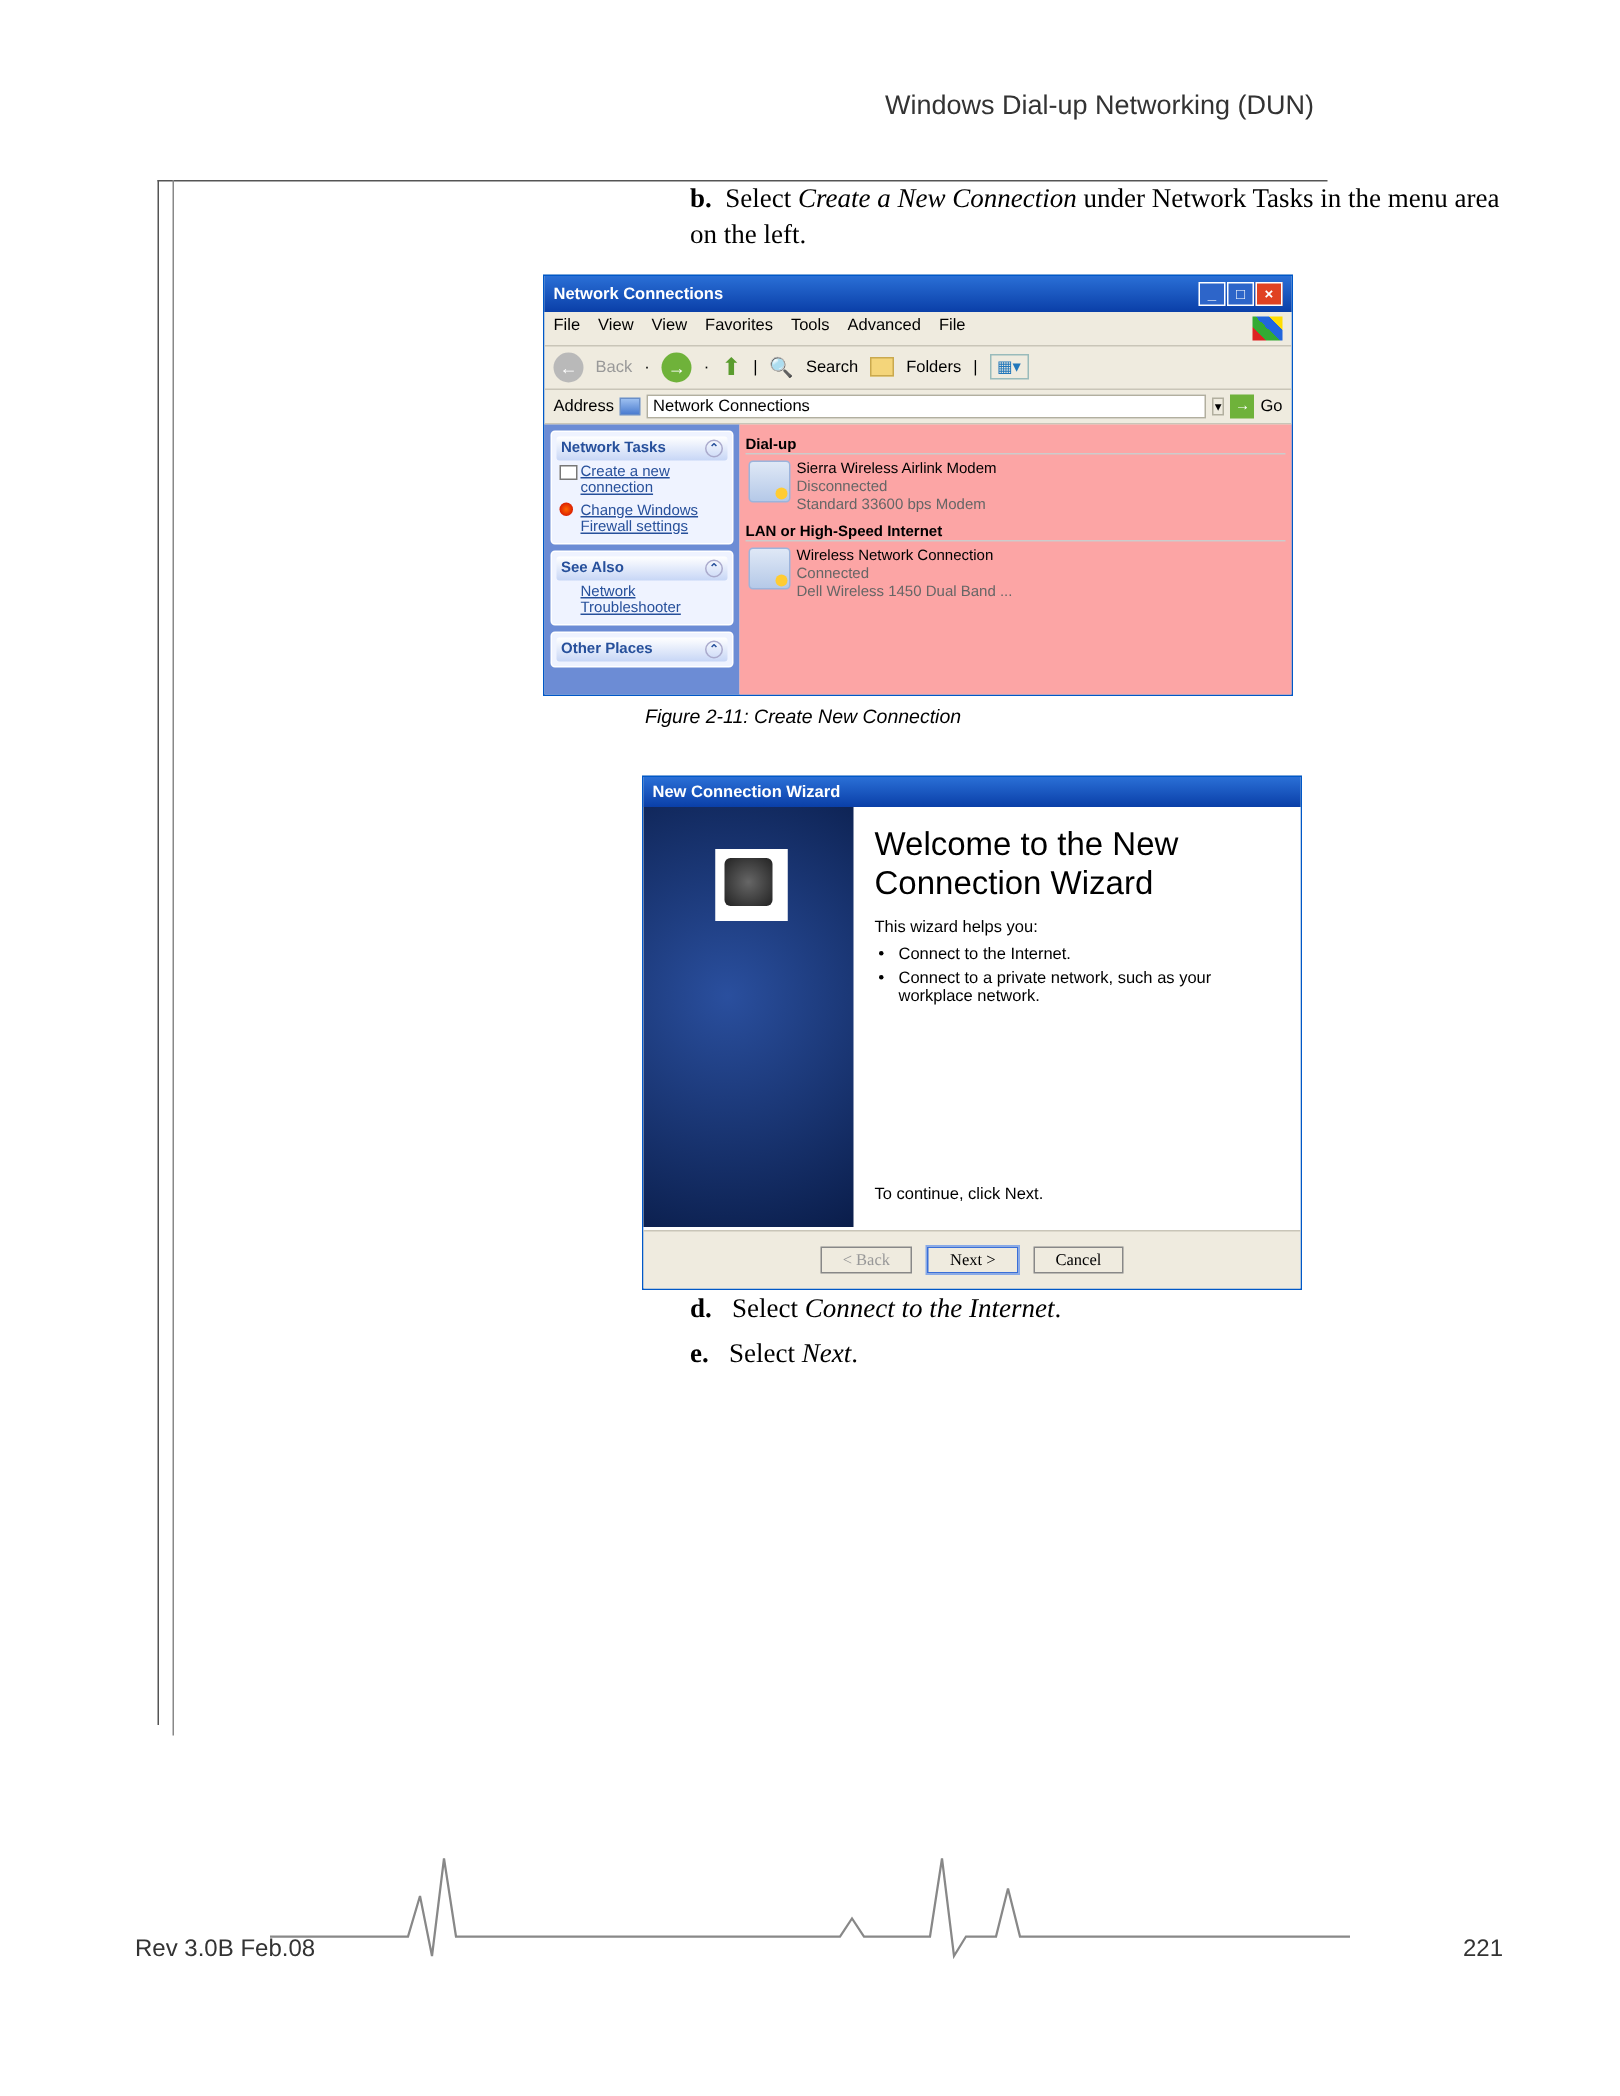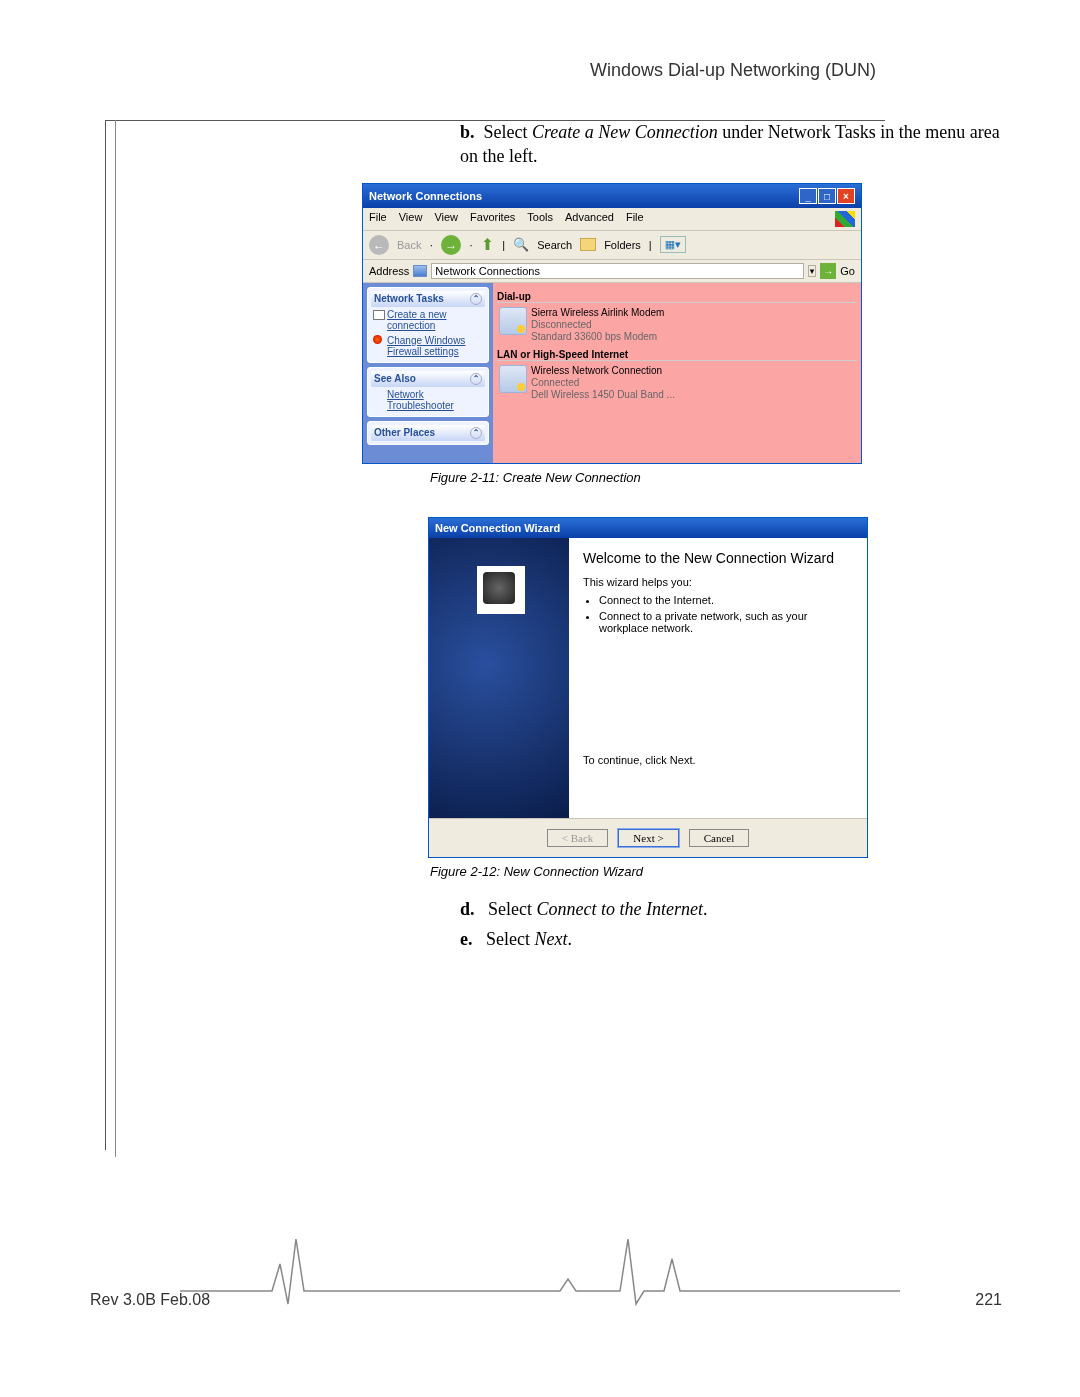--- a/index.html
+++ b/index.html
@@ -42,21 +42,21 @@
 .itm .ic::after{content:'';position:absolute;right:1px;bottom:1px;width:8px;height:8px;background:#fc3;border-radius:50%}
 .itm .tx{font-size:10px;line-height:1.2}
 .flag{width:20px;height:16px;background:linear-gradient(45deg,#d22 25%,#3a3 25%,#3a3 50%,#26d 50%,#26d 75%,#fd0 75%)}
 .wiz{border:1px solid #0058c8;background:#efebdf;font-family:Tahoma,Arial,sans-serif;font-size:11px}
 .wiz .tb{font-size:11px}
 .wizbody{display:flex;background:#fff}
 .wleft{width:140px;height:280px;background:radial-gradient(circle at 40% 45%,#2a4f9e,#0a1d4a);position:relative}
 .wleft::before{content:'';position:absolute;top:28px;left:48px;width:44px;height:44px;background:#fff;border:2px solid #fff}
 .wleft::after{content:'';position:absolute;top:34px;left:54px;width:32px;height:32px;background:radial-gradient(#666,#222);border-radius:4px}
 .wright{flex:1;padding:12px 14px}
-.wright h2{font-size:14px;font-weight:400;margin-bottom:10px}
+.wright h2{font-size:22px;font-weight:400;margin-bottom:10px}
 .wright p{font-size:11px;margin:6px 0}
 .wright ul{margin:4px 0 4px 16px}
 .wright li{font-size:11px;margin:4px 0}
 .wbtns{padding:10px;display:flex;justify-content:center;gap:10px;background:#efebdf;border-top:1px solid #c9c5b8}
 .wbtns button{font-size:11px;padding:2px 14px;border:1px solid #888;background:#efebdf;font-family:Tahoma}
 .wbtns button.def{border:1px solid #3a6fd8;outline:1px solid #88aae8}
 .wbtns button:disabled{color:#999}
 .ekg{position:absolute;bottom:88px;left:180px;width:720px;height:80px;stroke:#888;stroke-width:1.5;fill:none}
 .addr .aico{display:inline-block;width:14px;height:12px;background:linear-gradient(#9cbff0,#4c7dd0);border:1px solid #6a8fc8}
 .folders-ico{display:inline-block;width:16px;height:13px;background:linear-gradient(#ffe9a8,#f1c a);background:#f4d57a;border:1px solid #caa94e}
@@ -186,21 +186,20 @@
         <div style="height:110px"></div>
         <p>To continue, click Next.</p>
       </div>
     </div>
     <div class="wbtns">
       <button disabled="">&lt; Back</button>
       <button class="def">Next &gt;</button>
       <button>Cancel</button>
     </div>
   </div>
-  <p class="caption" style="margin-left:-30px">Figure 2-12: New Connection Wizard</p>
 
   <p class="para">
     <b class="step">d.</b>&nbsp;&nbsp;
     <span>Select </span><i>Connect to the Internet</i><span>.</span>
   </p>
   <p class="para" style="margin-top:6px">
     <b class="step">e.</b>&nbsp;&nbsp;
     <span>Select </span><i>Next</i><span>.</span>
   </p>
 

